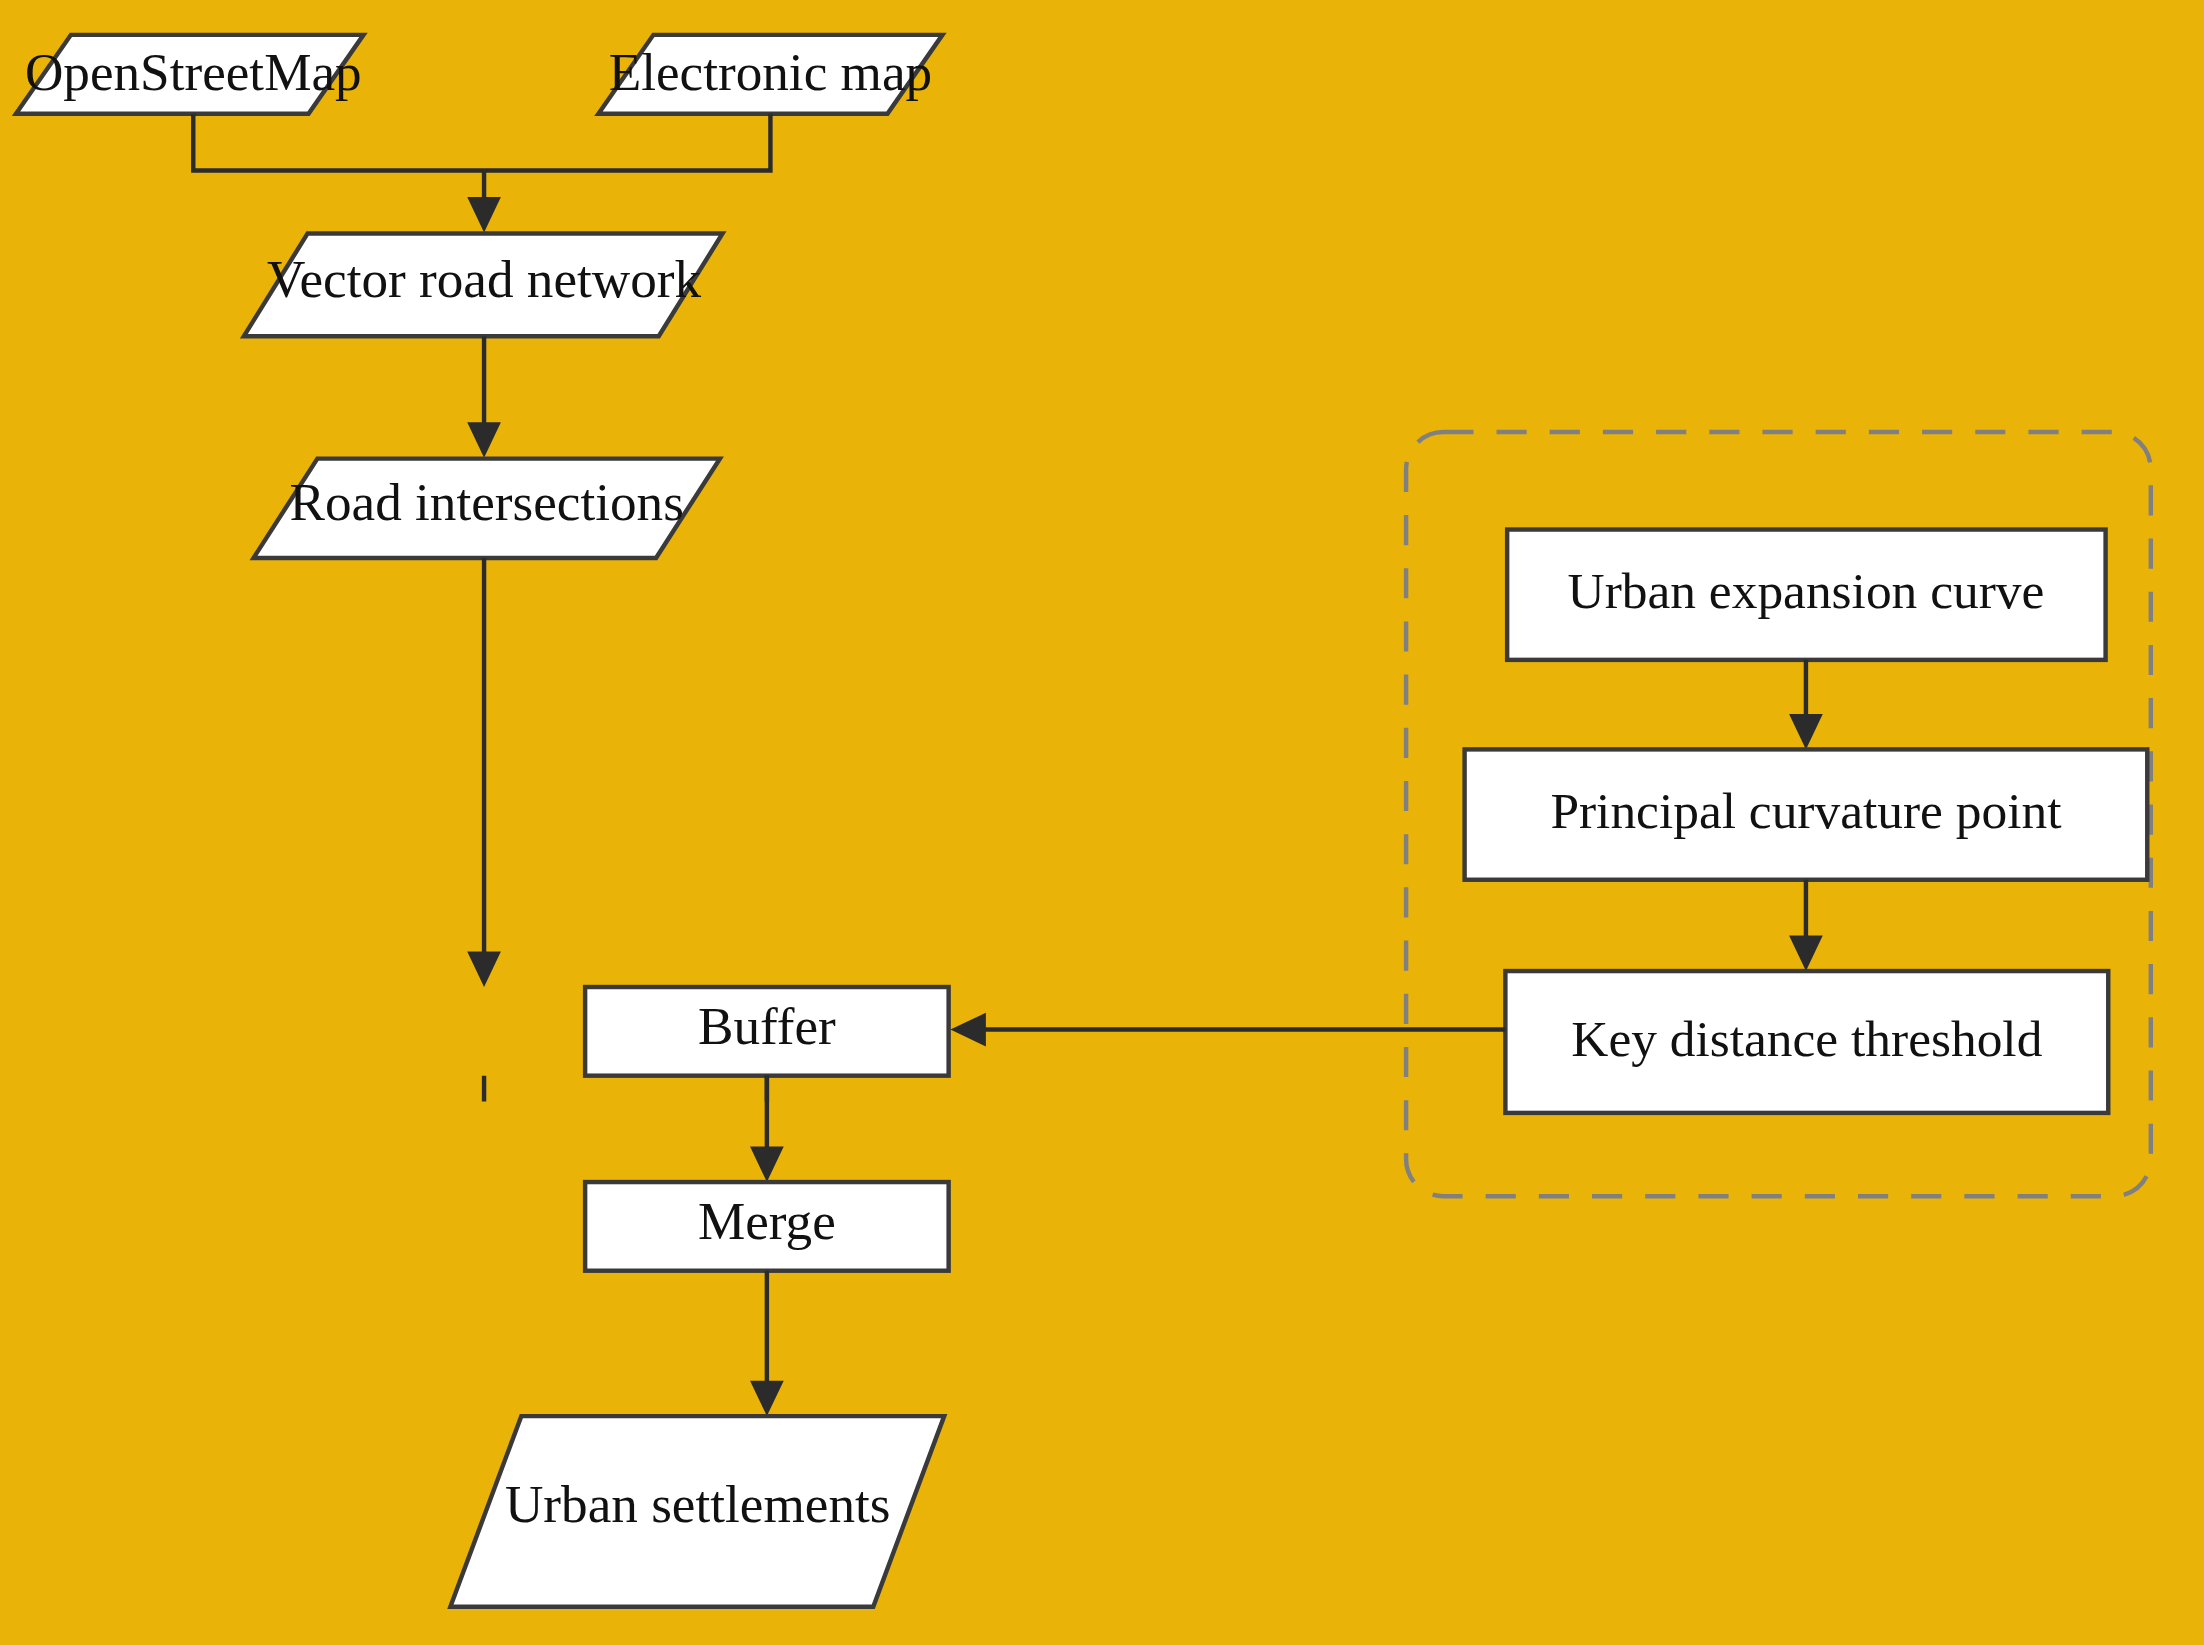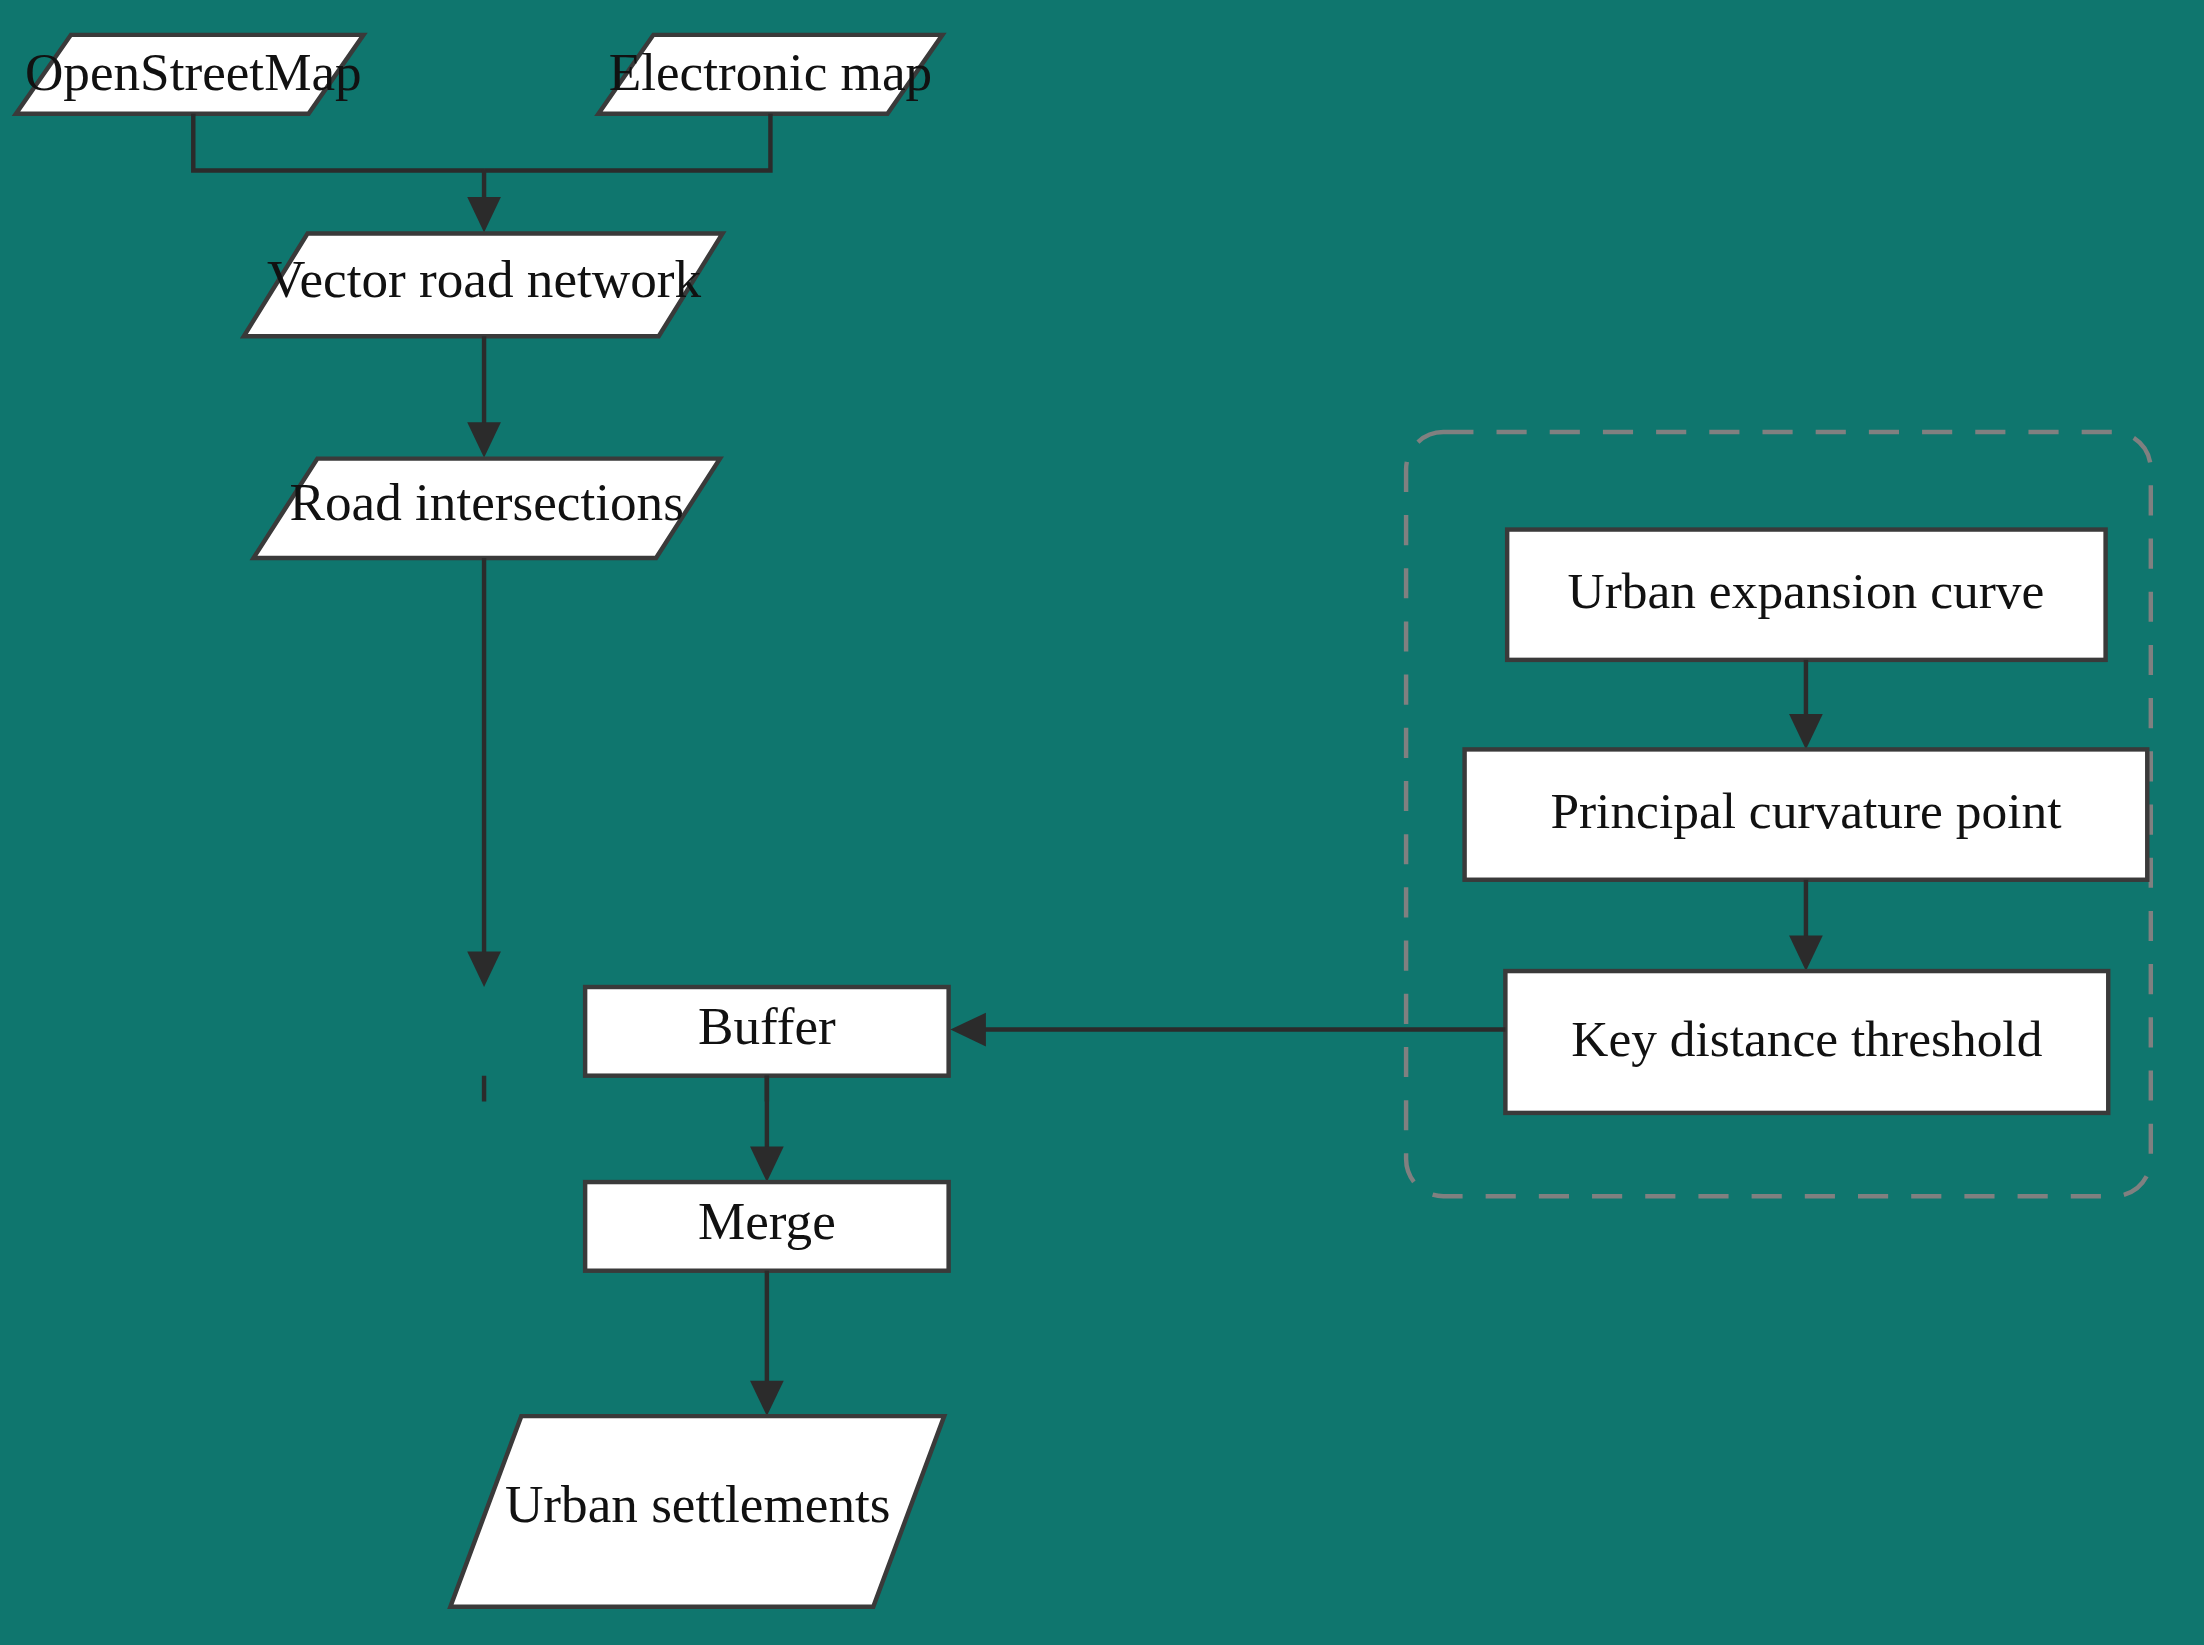--- a/index.html
+++ b/index.html
@@ -4,21 +4,21 @@
 <style>
   html, body {
     margin: 0;
     padding: 0;
     background: #ffffff;
   }
   #canvas-wrap {
     position: relative;
     width: 2204px;
     height: 1646px;
-    background: #0f766e;
+    background: #eab308;
     overflow: hidden;
   }
   svg#flow {
     display: block;
     width: 2204px;
     height: 1646px;
   }
   .shape-stroke {
     fill: #ffffff;
     stroke: #3a3a3a;

